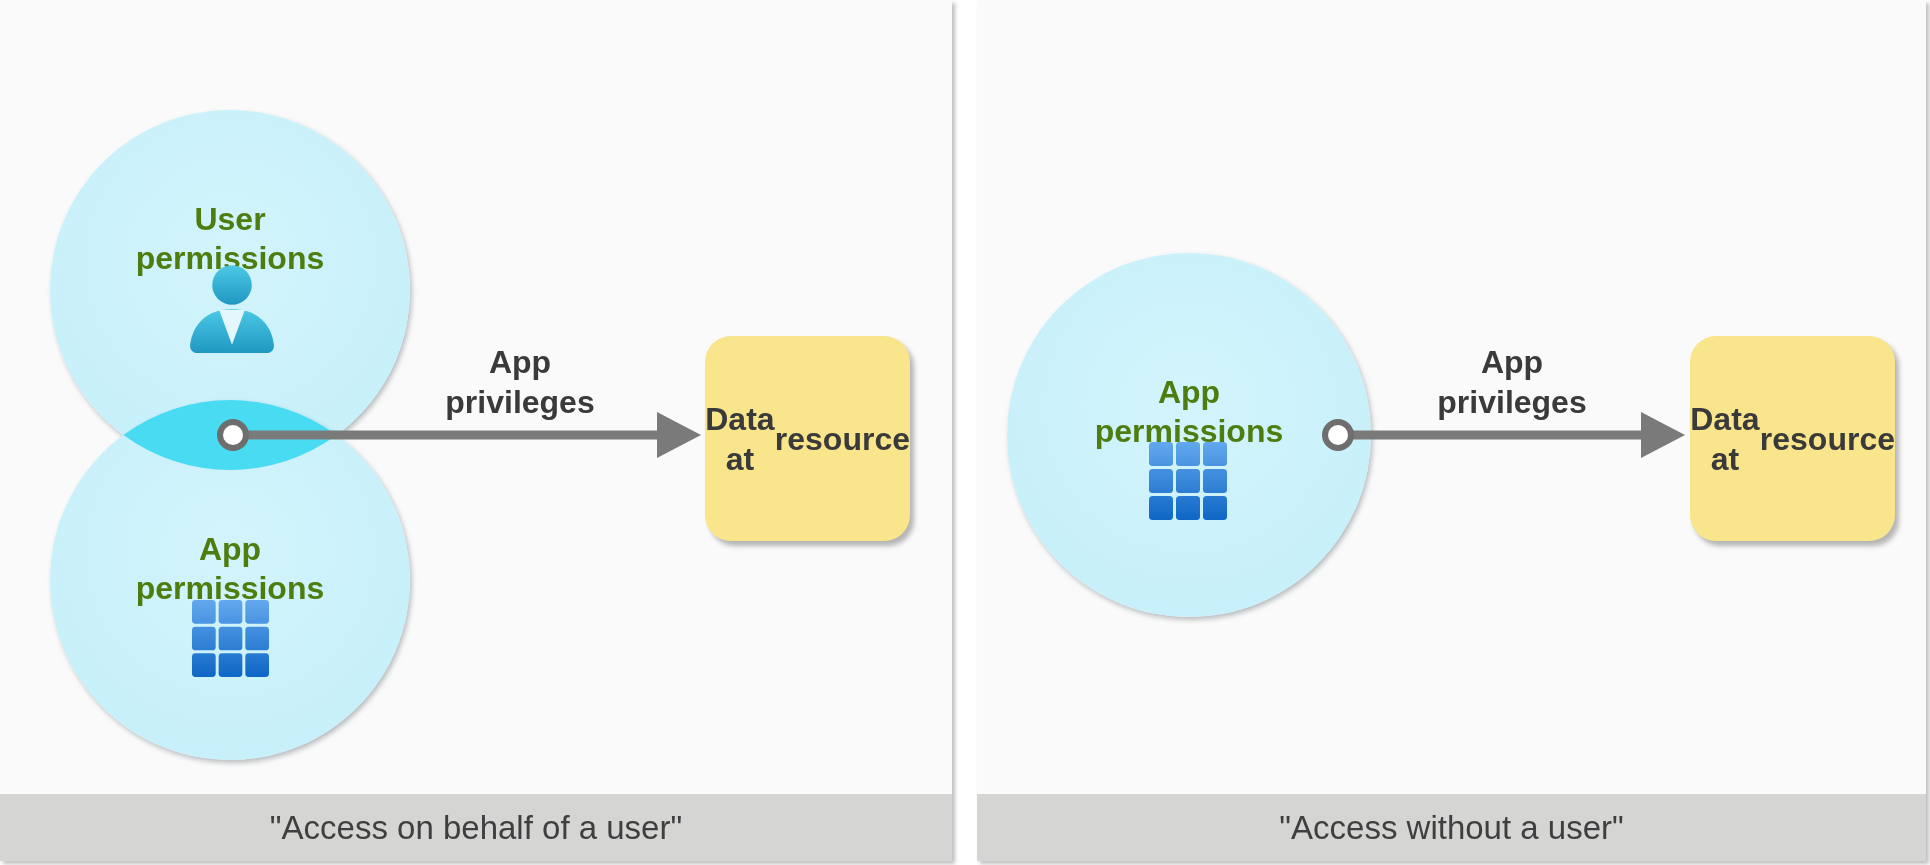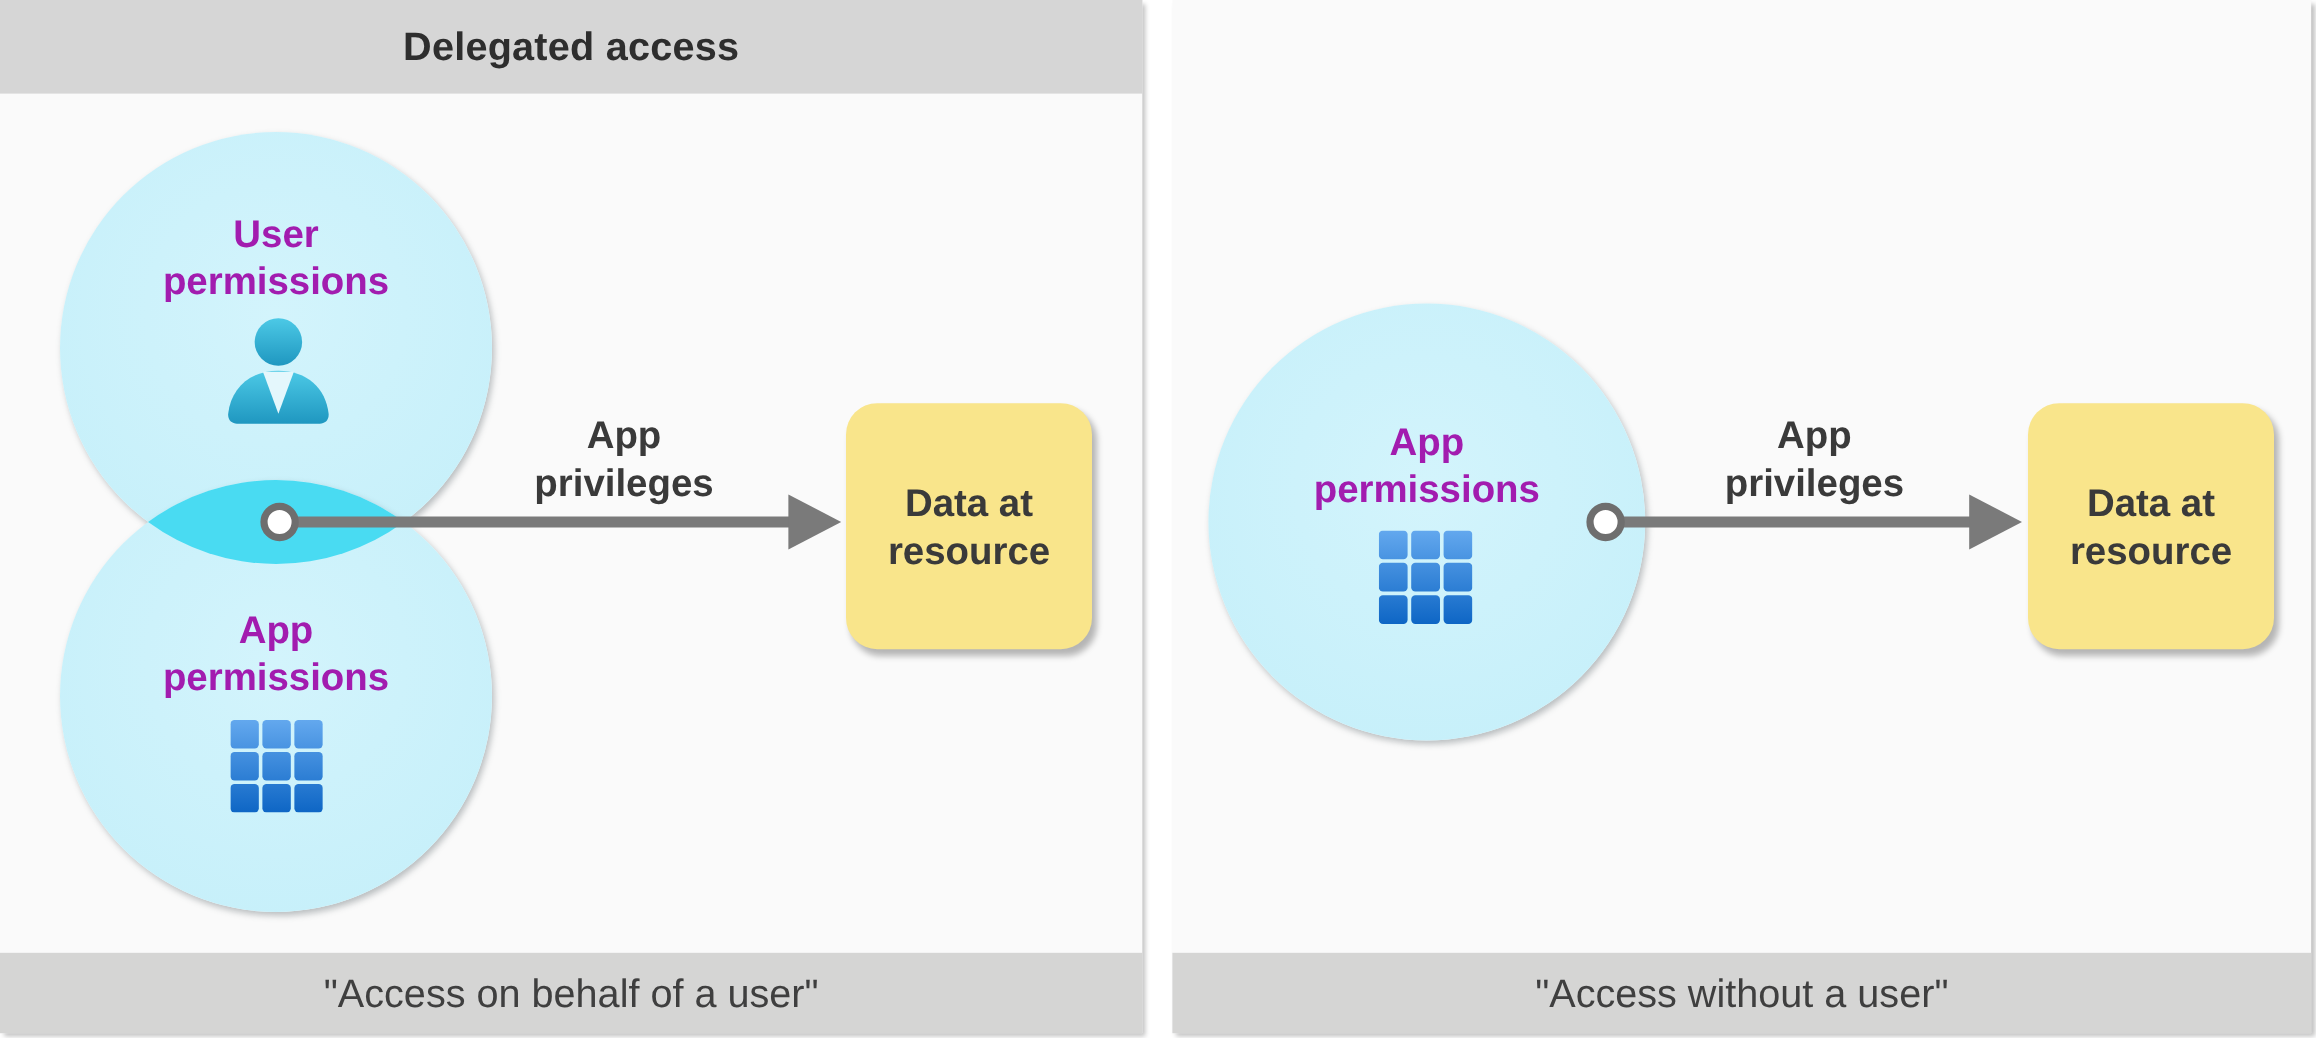--- a/index.html
+++ b/index.html
@@ -23,43 +23,40 @@
     display:flex;align-items:center;justify-content:center;
   }
   .panel-caption{font-size:33px;font-weight:400;color:#3f3f3f;}
   .circle{
     position:absolute;border-radius:50%;
     background:radial-gradient(circle at 50% 42%, #d3f4fc 0%, #c7f0fa 78%);
     box-shadow:2px 3px 5px rgba(90,100,106,0.40);
   }
   .circle-label{
     position:absolute;text-align:center;font-size:32px;font-weight:700;
-    color:#a21caf;line-height:39px;
+    color:#4d7c0f;line-height:39px;margin-top:24px;
   }
   .arrow-label{
     position:absolute;text-align:center;font-size:32px;font-weight:700;
     color:#3a3a3a;line-height:40px;
   }
   .resource-box{
     position:absolute;width:205px;height:205px;background:#f9e58b;border-radius:26px;
     box-shadow:4px 5px 5px rgba(0,0,0,0.28);
-    display:flex;flex-direction:column;align-items:center;justify-content:center;
+    display:flex;flex-direction:row;align-items:center;justify-content:center;
     font-size:32px;font-weight:700;color:#3a3a3a;line-height:40px;text-align:center;
   }
   .overlay{position:absolute;left:0;top:0;pointer-events:none;}
   .icon-svg{position:absolute;}
 </style>
 </head>
 <body>
 
 <div class="panel" id="panel-left">
 
-  <div class="panel-header">
-    <div class="panel-title">Delegated access</div>
-  </div>
 
   <div class="circle" style="left:50px;top:110px;width:360px;height:360px"></div>
   <div class="circle" style="left:50px;top:400px;width:360px;height:360px"></div>
 
   <svg class="overlay" width="952" height="861" viewBox="0 0 952 861">
     <path d="M123.4 435 A180 180 0 0 1 336.6 435 A180 180 0 0 1 123.4 435 Z" fill="#49dbf2"></path>
     <line x1="233" y1="435" x2="660" y2="435" stroke="#7a7a7a" stroke-width="9"></line>
     <polygon points="701,435 657,412 657,458" fill="#7a7a7a"></polygon>
     <circle cx="233" cy="435" r="13" fill="#ffffff" stroke="#6e6e6e" stroke-width="6"></circle>
   </svg>

